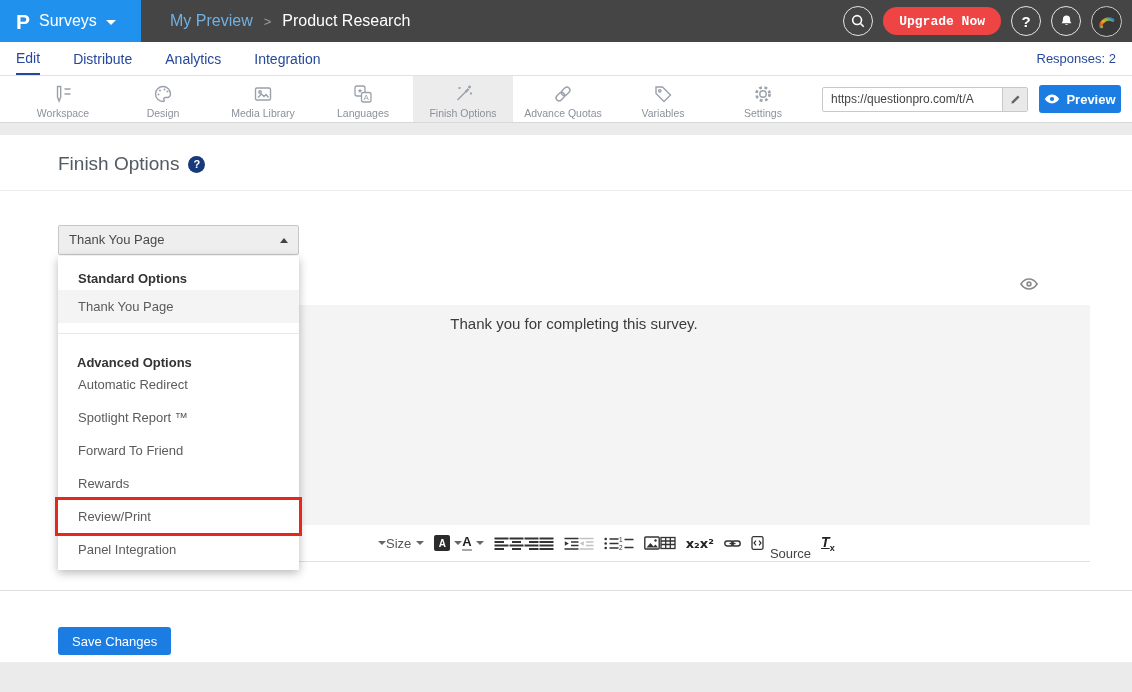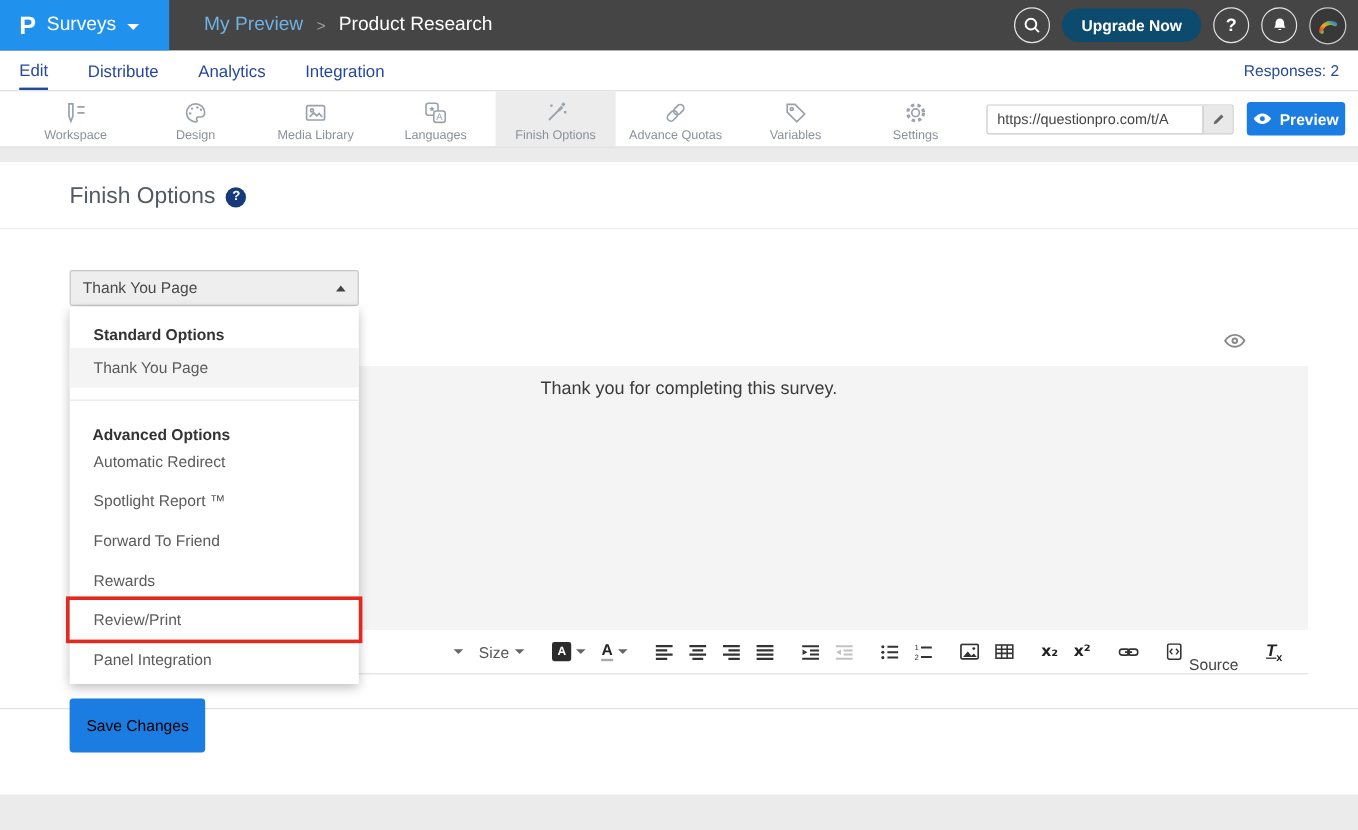--- a/index.html
+++ b/index.html
@@ -29,22 +29,22 @@
   .crumb-parent { color:#6fb1e3; font-size:16px; cursor:pointer; }
   .crumb-sep { color:#9aa0a6; font-size:13px; }
   .crumb-current { color:#ffffff; font-size:16px; }
   .top-actions { position:absolute; right:10px; top:0; height:42px; display:flex; align-items:center; gap:10px; }
   .circle-btn {
     width:30px; height:30px; border-radius:50%; border:1.5px solid rgba(255,255,255,.85);
     display:flex; align-items:center; justify-content:center; color:#fff; cursor:pointer; flex:0 0 auto;
   }
   .circle-btn .qmark { font-size:15px; font-weight:bold; }
   .upgrade-btn {
-    height:28px; padding:0 16px; border-radius:14px; background:#0c4a6e; border:none;
-    color:#fff; font-size:13px; font-weight:bold; font-family:Liberation Sans, sans-serif; cursor:pointer;
+    height:28px; padding:0 16px; border-radius:14px; background:#ef4444; border:none;
+    color:#fff; font-size:13px; font-weight:bold; font-family:Liberation Mono, monospace; cursor:pointer;
   }
   .avatar {
     width:31px; height:31px; border-radius:50%; border:1.5px solid #c9c9c9; background:#383838;
     display:flex; align-items:center; justify-content:center; cursor:pointer; overflow:hidden;
   }
 
   
   .navrow { position:absolute; top:42px; left:0; width:1132px; height:34px; background:#fff; border-bottom:1px solid #e2e2e2; z-index:35; }
   .tabs { position:absolute; left:16px; top:0; height:33px; display:flex; gap:33px; }
   .tab { height:33px; display:flex; align-items:center; font-size:14px; color:#26489c; cursor:pointer; }
@@ -106,21 +106,21 @@
   .menu-item.flagged { outline:3px solid #e5281e; }
   .menu-divider { margin-top:10px; border-top:1px solid #e8e8e8; }
 
   
   .editor { position:absolute; left:58px; top:170px; width:1032px; }
   .editor-eye { position:absolute; top:-27px; right:52px; cursor:pointer; color:#8a8a8a; }
   .editor-canvas { height:220px; background:#f4f4f4; text-align:center; padding-top:10px; }
   .preview-text { font-size:15px; color:#3b3b3b; }
   .editor-toolbar {
     height:37px; background:#fff; border-bottom:1px solid #e0e0e0;
-    display:flex; align-items:center; padding-left:320px; gap:13px; color:#333;
+    display:flex; align-items:center; padding-left:320px; color:#333;
   }
   .editor-toolbar > * { flex:0 0 auto; cursor:pointer; }
   .tb-caret { width:0; height:0; border-left:4px solid transparent; border-right:4px solid transparent; border-top:4px solid #666; }
   .tb-select { display:flex; align-items:center; gap:5px; }
   .tb-select .tb-label { font-size:13px; color:#555; }
   .tb-colorbtn { display:flex; align-items:center; gap:4px; }
   .abox {
     width:16px; height:16px; background:#2b2b2b; border-radius:2px; color:#fff;
     font-size:10px; font-weight:bold; display:flex; align-items:center; justify-content:center;
   }
@@ -128,22 +128,22 @@
   .gap-l { margin-left:10px; }
   .glyph { font-family:"DejaVu Sans", sans-serif; font-size:13px; font-weight:bold; color:#222; }
   .src-btn { display:flex; align-items:center; gap:6px; }
   .src-label { font-size:13px; color:#444;margin-top:20px; }
   .txbtn { font-size:14px; color:#222; }
   .txbtn .t { font-style:italic; font-weight:bold; text-decoration:underline; }
   .txbtn .x { font-size:9px; font-weight:bold; vertical-align:sub; }
 
   .bottom-divider { position:absolute; top:455px; left:0; right:0; border-top:1px solid #dfdfdf; }
   .save-btn {
-    position:absolute; left:58px; top:447px; height:45px; padding:0 14px;
-    background:#1b7ce2; border:none; border-radius:3px; color:#000000; font-size:13px;
+    position:absolute; left:58px; top:492px; height:28px; padding:0 14px;
+    background:#1b7ce2; border:none; border-radius:3px; color:#ffffff; font-size:13px;
     font-family:inherit; cursor:pointer;
   }
 </style>
 </head>
 <body>
 
 <div class="topbar">
   <div class="brand">
     <span class="logo">P</span>
     <span class="brand-label">Surveys</span>

